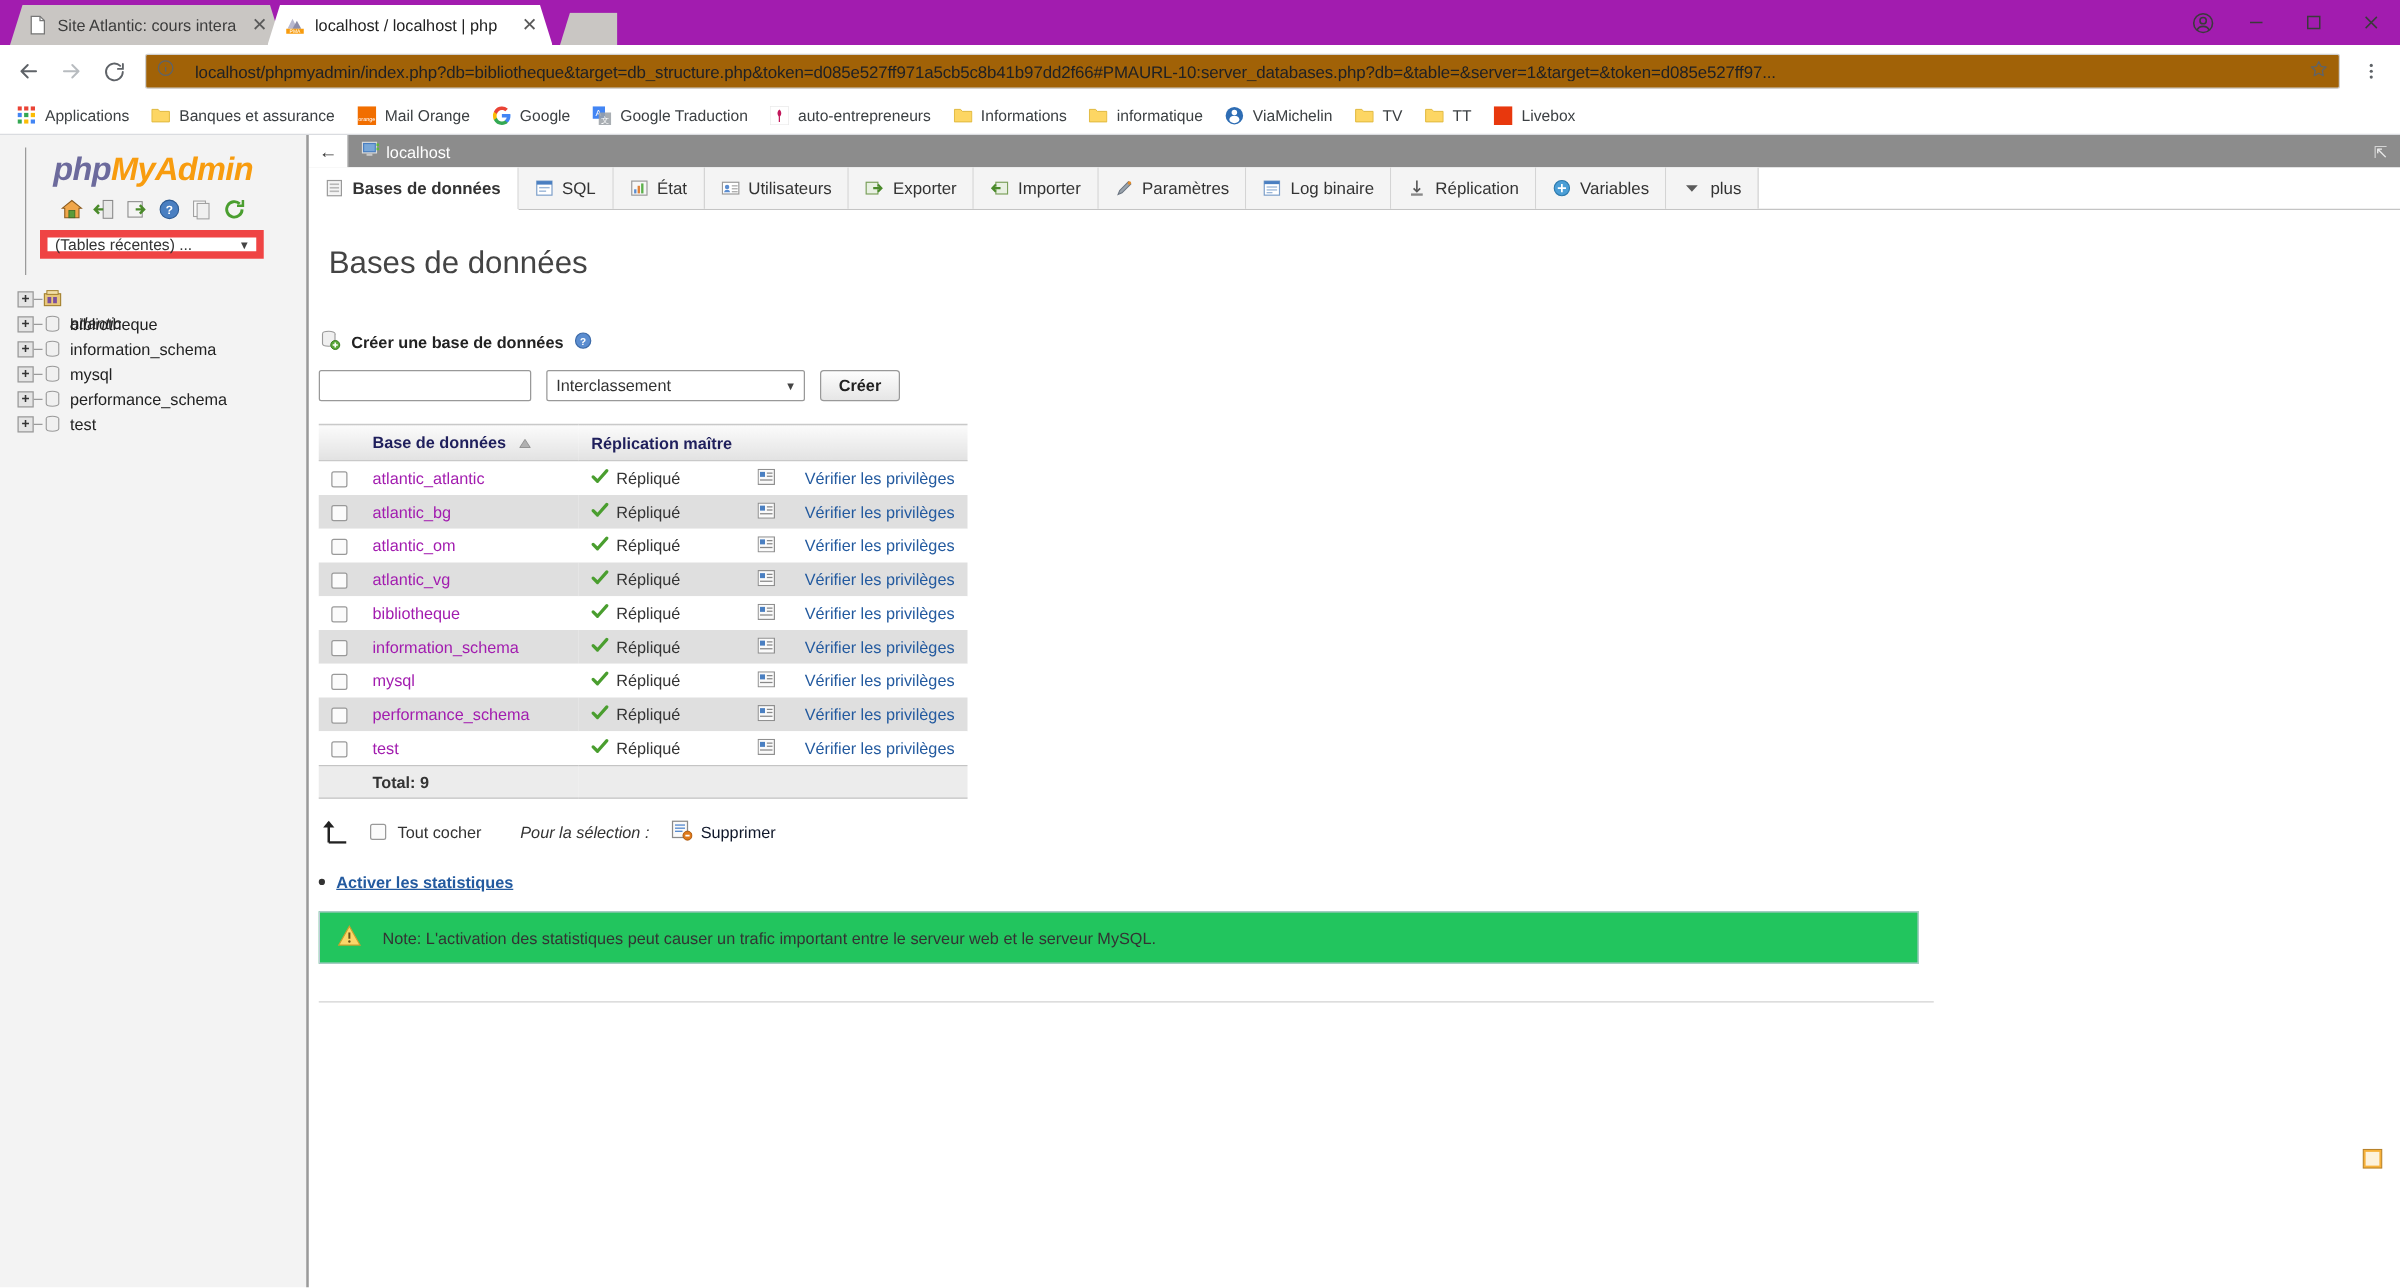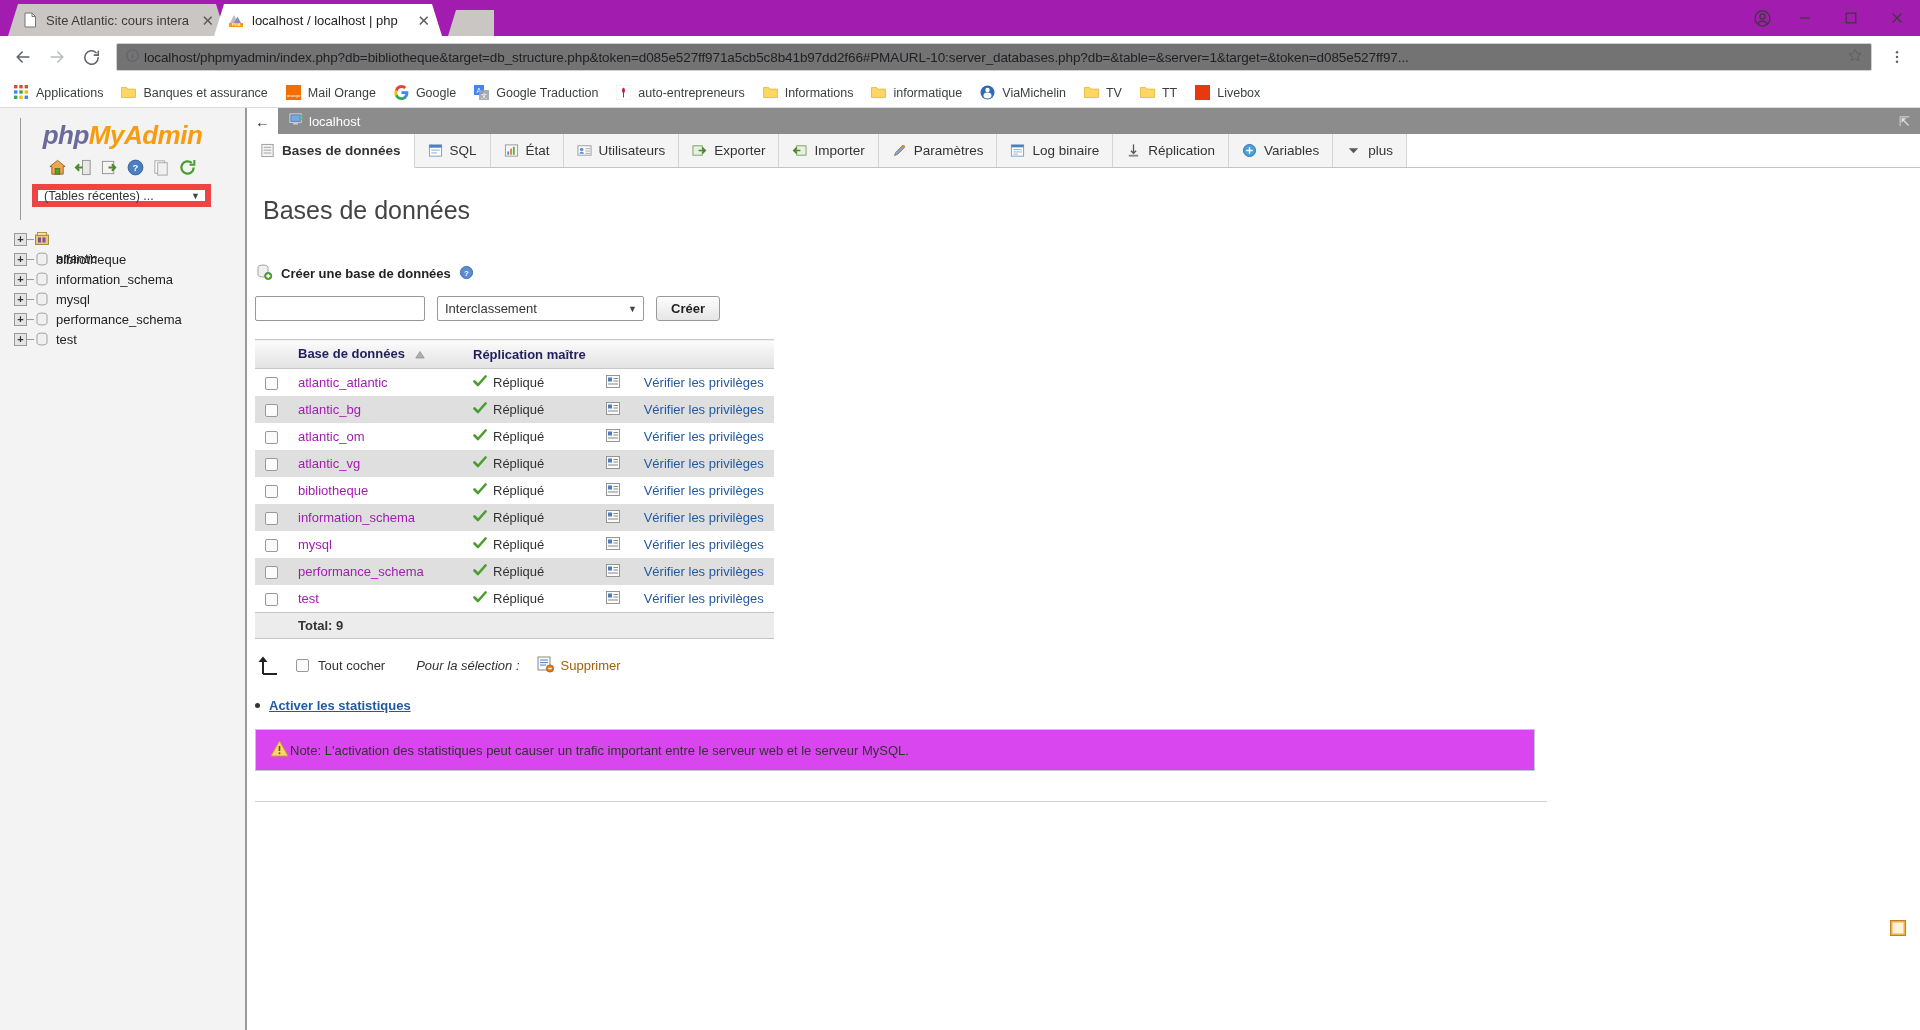--- a/index.html
+++ b/index.html
@@ -55,22 +55,22 @@
   .navbar {
     height: 42px; background: #ffffff; display: flex; align-items: center;
     padding: 0 8px; gap: 4px; flex: 0 0 42px;
   }
   .navicon {
     width: 30px; height: 30px; display: flex; align-items: center;
     justify-content: center; color: #5f6368; flex: 0 0 30px;
   }
   .omnibox {
     flex: 1; height: 28px; border: 1px solid #d0d0d0; border-radius: 2px;
-    background: #737373; display: flex; align-items: center; padding: 0 8px;
-    gap: 4px; margin: 0 6px; min-width: 0;
+    background: #a16207; display: flex; align-items: center; padding: 0 8px;
+    gap: 16px; margin: 0 6px; min-width: 0;
   }
   .omni-url {
     font-size: 13.5px; color: #202124; white-space: nowrap;
     overflow: hidden; text-overflow: clip; flex: 1; min-width: 0;
     letter-spacing: -0.1px;
   }
   .omni-star { color: #5f6368; flex: 0 0 auto; }
   .menu-dots { color: #5f6368; }
 
   .bookmarks {
@@ -215,33 +215,33 @@
   .repl { display: flex; align-items: center; gap: 6px; color: #333; }
   .priv-link { color: #235a9f; display: flex; align-items: center; gap: 24px; }
   .dbcell-link { color: #a21caf; }
   .sortarrow { display: inline-block; margin-left: 6px; vertical-align: middle; }
 
   .withselected {
     display: flex; align-items: center; gap: 9px; margin-top: 14px;
     font-size: 13px; color: #333;
   }
   .ws-italic { font-style: italic; }
-  .supprimer { color: #a16207; display:flex; align-items:center; gap:7px; }
+  .supprimer { color: #0f172a; display:flex; align-items:center; gap:7px; }
 
   .stats-line {
     display: flex; align-items: center; gap: 9px;
     margin-top: 20px; font-size: 13px;
   }
   .bullet { width: 5px; height: 5px; border-radius: 50%; background: #333; flex:0 0 5px;}
   .stats-link { color: #235a9f; font-weight: bold; }
 
   .notebox {
     margin-top: 16px; margin-right: 12px; border: 1px solid #bdcad6;
-    background: #d946ef; padding: 10px 14px; display: flex;
-    align-items: center; gap: 1px; font-size: 13px; color: #333;
+    background: #22c55e; padding: 10px 14px; display: flex;
+    align-items: center; gap: 17px; font-size: 13px; color: #333;
   }
   .hr-bottom { border: none; border-top: 1px solid #d2d2d2; margin: 30px 12px 0 0; }
   .corner-ico { position: absolute; right: 14px; bottom: 90px; }
 </style>
 </head>
 <body>
 
 <div class="browser">
 
   <div class="tabstrip">

